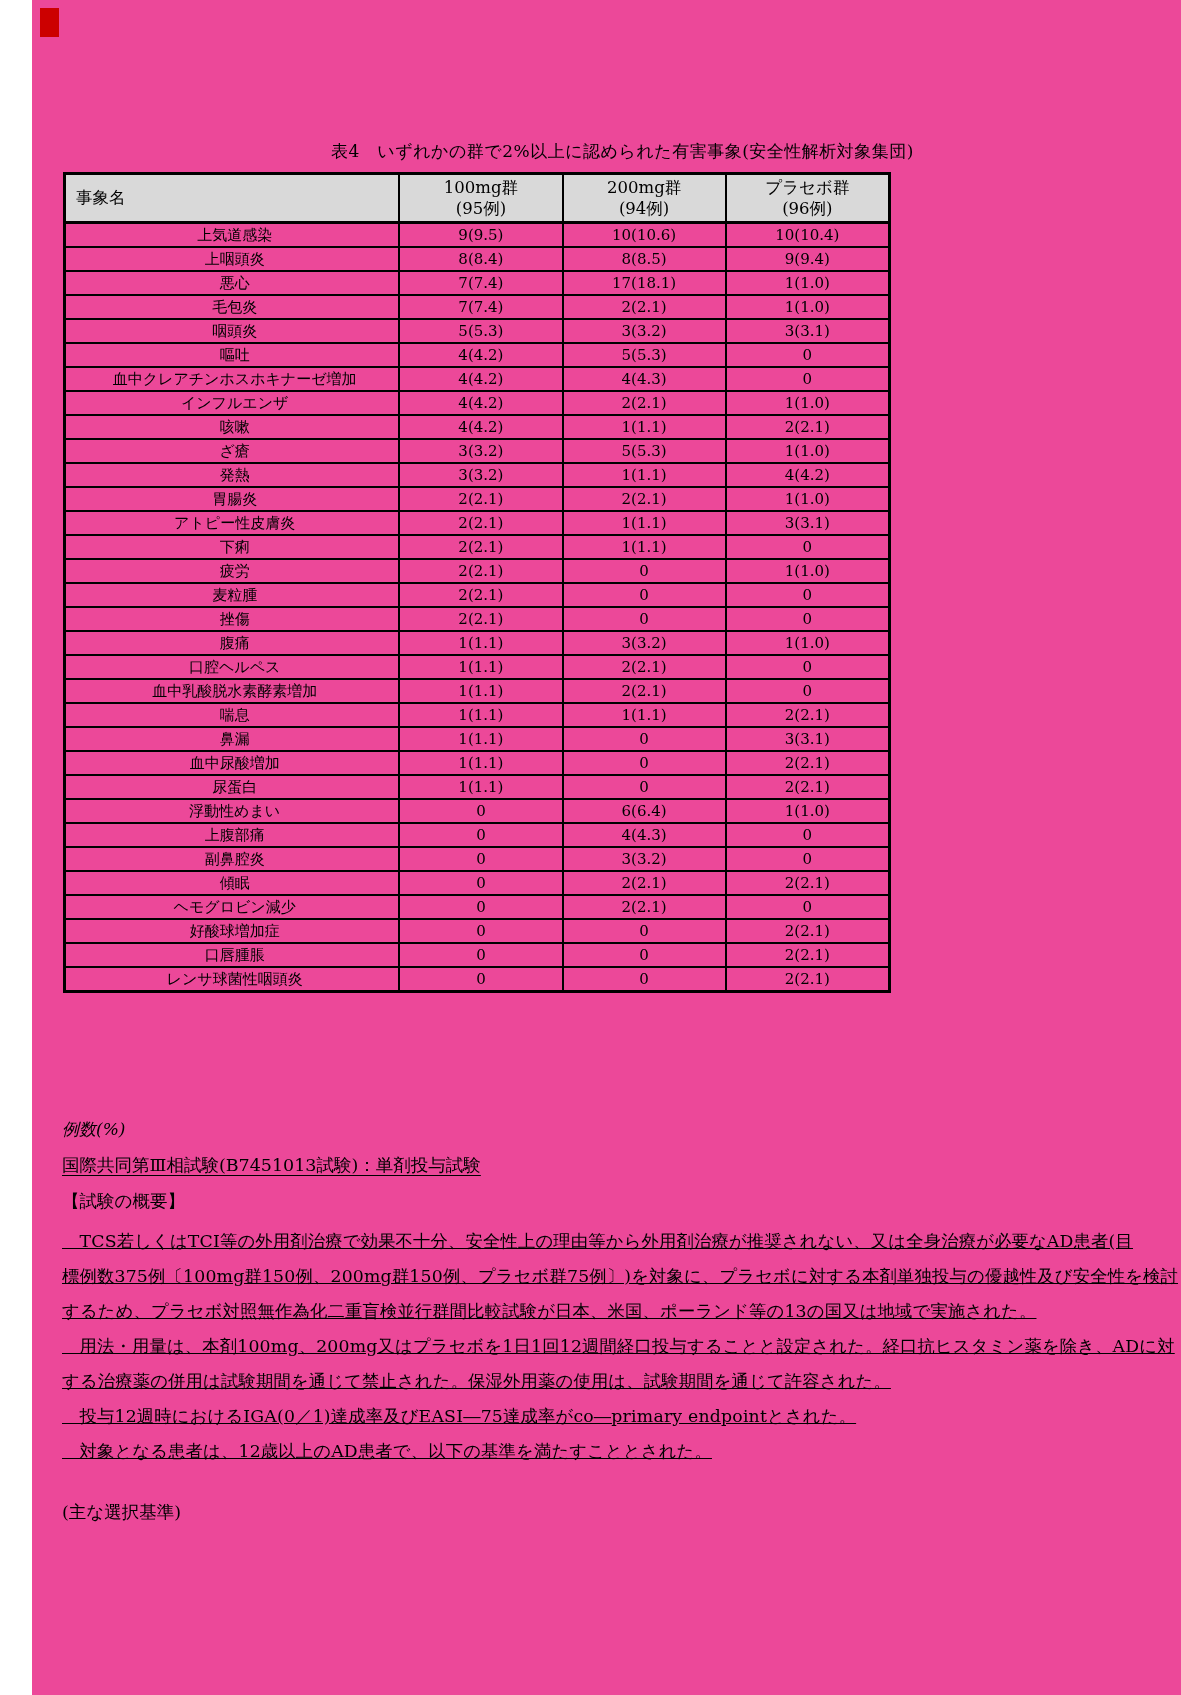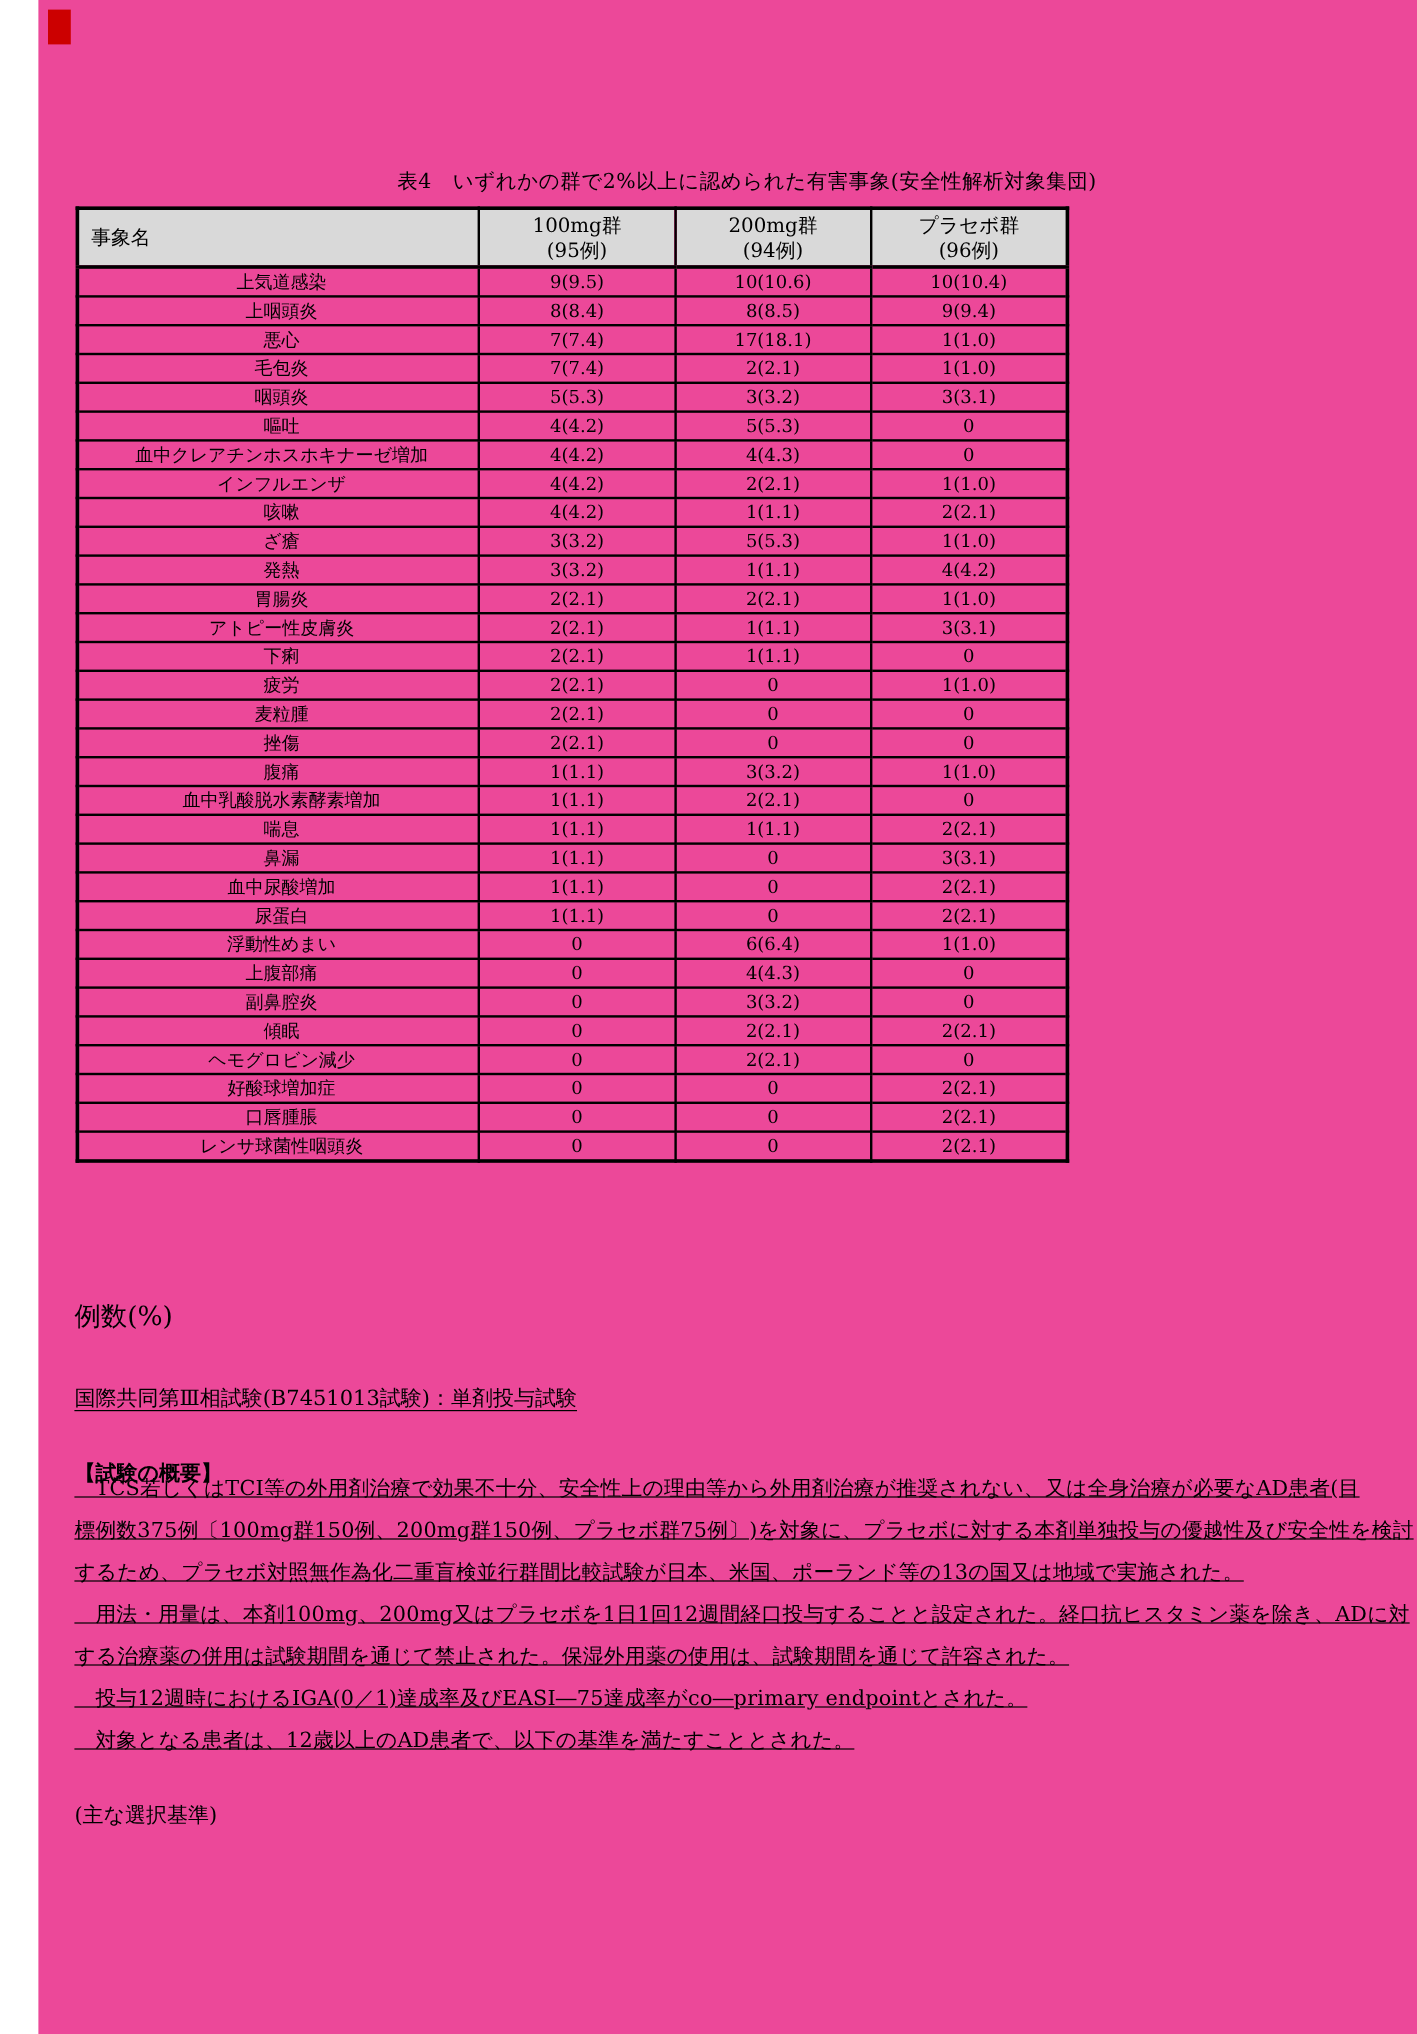--- a/index.html
+++ b/index.html
@@ -63,37 +63,37 @@
     height: 20px;
     font-size: 15px;
     padding: 1px 4px;
     line-height: 20px;
   }
   .adverse-table td.c-name { text-align: center; padding-left: 9px; }
   .adverse-table td.c-val  { text-align: center; }
   .table-footnote {
     position: absolute;
     left: 30px;
-    top: 1082px;
-    font-size: 22px;
+    top: 1118px;
+    font-size: 17px;
+    font-style: italic;
   }
   .study-heading {
     position: absolute;
     left: 30px;
     top: 1153px;
     font-size: 17.5px;
     text-decoration: underline;
     text-underline-offset: 4px;
   }
   .overview-heading {
     position: absolute;
     left: 30px;
-    top: 1215px;
+    top: 1189px;
     font-size: 17.5px;
-    font-weight: bold;
   }
   .body-text {
     position: absolute;
     left: 30px;
     top: 1224px;
     width: 1125px;
     text-decoration: underline;
   }
   .body-line {
     font-size: 17.3px;
@@ -241,20 +241,26 @@
           <td class="c-val">0</td>
           <td class="c-val">0</td>
         </tr>
         <tr>
           <td class="c-name">腹痛</td>
           <td class="c-val">1(1.1)</td>
           <td class="c-val">3(3.2)</td>
           <td class="c-val">1(1.0)</td>
         </tr>
         <tr>
+          <td class="c-name">口腔ヘルペス</td>
+          <td class="c-val">1(1.1)</td>
+          <td class="c-val">2(2.1)</td>
+          <td class="c-val">0</td>
+        </tr>
+        <tr>
           <td class="c-name">血中乳酸脱水素酵素増加</td>
           <td class="c-val">1(1.1)</td>
           <td class="c-val">2(2.1)</td>
           <td class="c-val">0</td>
         </tr>
         <tr>
           <td class="c-name">喘息</td>
           <td class="c-val">1(1.1)</td>
           <td class="c-val">1(1.1)</td>
           <td class="c-val">2(2.1)</td>

